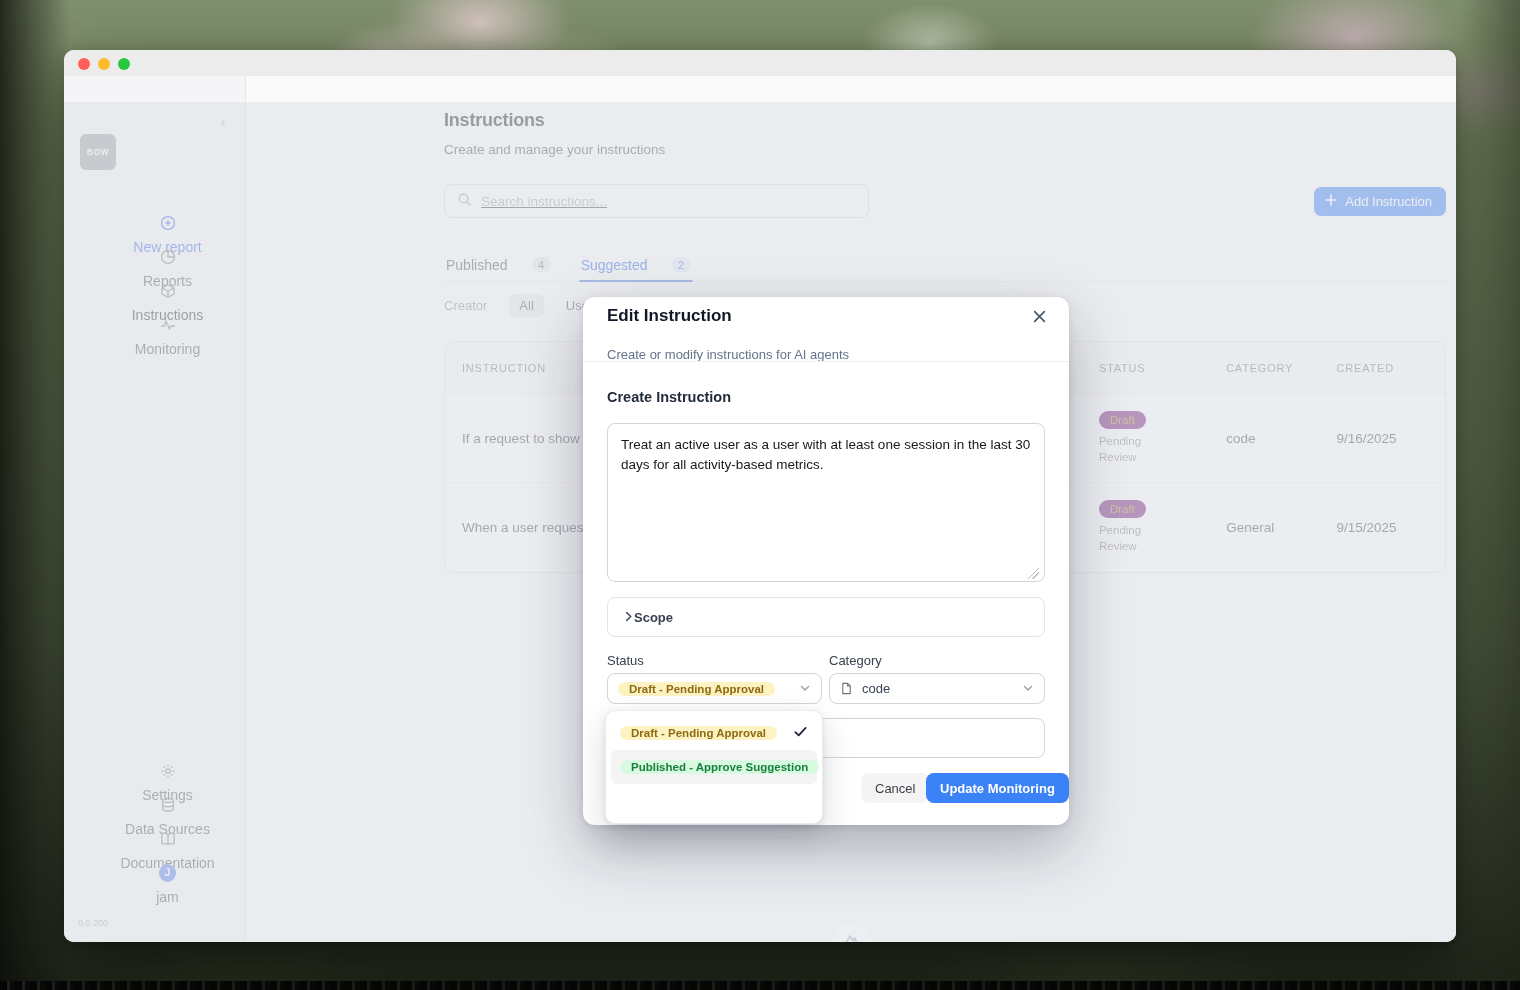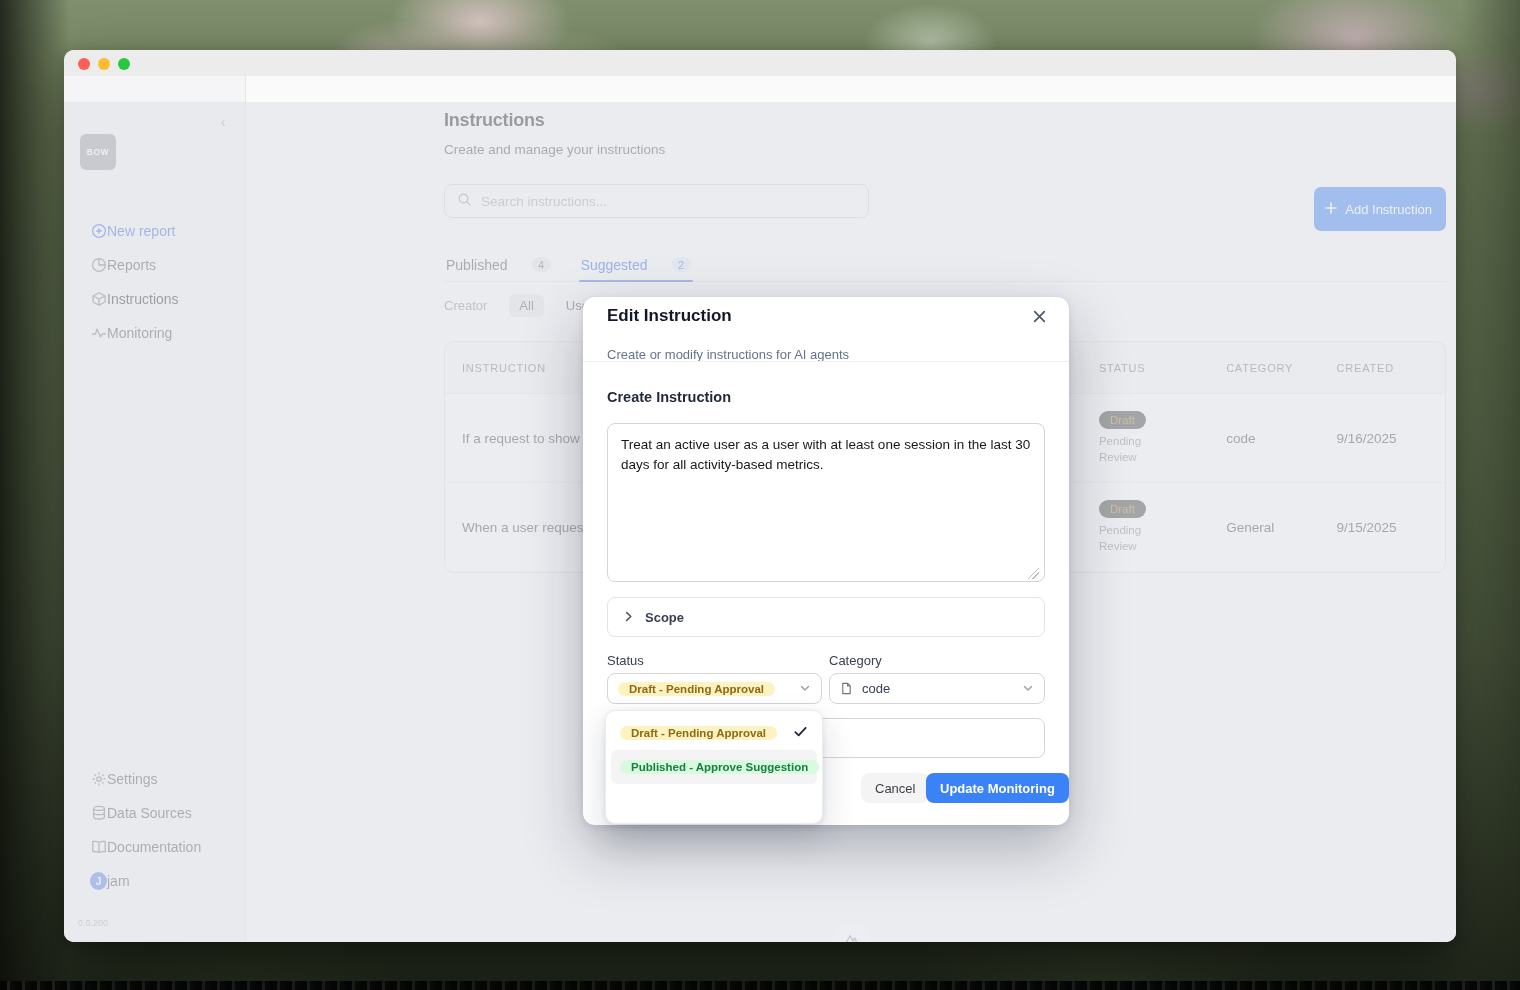--- a/index.html
+++ b/index.html
@@ -40,36 +40,36 @@
   .app { position:absolute; left:0; top:26px; right:0; bottom:0; }
 
   
   .sidebar { position:absolute; left:0; top:0; width:182px; bottom:0; background:#F5F5F7; border-right:1px solid #E7E7EA; }
   .collapse-btn { position:absolute; left:150px; top:37px; width:18px; height:18px; color:#A6AAB2; font-size:14px; line-height:18px; text-align:center; }
   .logo-box { position:absolute; left:16px; top:58px; width:36px; height:36px; background:#9DA1A9; border-radius:6px;
     color:#FFFFFF; font-size:8.5px; font-weight:bold; letter-spacing:0.5px; display:flex; align-items:center; justify-content:center; }
   .nav { position:absolute; left:0; right:0; }
   .nav.top { top:138px; }
   .nav.bottom { bottom:44px; }
-  .nav-item { display:flex; align-items:center; gap:0; height:34px; padding-left:26px; font-size:14px; color:#55555E; cursor:pointer; }
+  .nav-item { display:flex; align-items:center; gap:8px; height:34px; padding-left:26px; font-size:14px; color:#55555E; cursor:pointer;flex-direction:column; }
   .nav-item .ico { width:17px; height:17px; flex:0 0 17px; color:#7A7D86; display:flex; align-items:center; justify-content:center; }
   .nav-item.accent { color:#3B6BE8; } .nav-item.accent .ico { color:#3B6BE8; }
   .nav-item.current { color:#2F2F36; }
   .avatar-dot { width:18px; height:18px; border-radius:50%; background:#5B82EC; color:#fff; font-size:10px; font-weight:bold; display:flex; align-items:center; justify-content:center; }
   .version { position:absolute; left:14px; bottom:14px; font-size:9px; color:#A8AAB1; }
 
   
   .main { position:absolute; left:182px; right:0; top:0; bottom:0; background:#FAFAFB; }
   .page-title { position:absolute; left:198px; top:34px; font-size:18px; font-weight:bold; color:#27272A; letter-spacing:-0.2px; }
   .page-sub { position:absolute; left:198px; top:66px; font-size:13.5px; color:#4F4F57; }
   .searchbar { position:absolute; left:198px; top:108px; width:425px; height:34px; border:1px solid #D6D6DB; border-radius:8px;
     display:flex; align-items:center; gap:9px; padding:0 12px; color:#9B9DA6; background:transparent; }
-  .searchbar input { border:none; outline:none; background:transparent; font-size:13.5px; color:#3F3F46; width:100%; font-family:inherit; }
+  .searchbar input { border:none; outline:none; background:transparent; font-size:13.5px; color:#3F3F46; width:100%; font-family:inherit;text-decoration:underline; }
   .searchbar input::placeholder { color:#A2A4AD; }
-  .add-btn { position:absolute; right:10px; top:111px; height:44px; padding:0 14px 0 10px; background:#3B82F6; border-radius:7px;
+  .add-btn { position:absolute; right:10px; top:111px; height:29px; padding:0 14px 0 10px; background:#3B82F6; border-radius:7px;
     color:#fff; font-size:13px; font-weight:500; display:flex; align-items:center; gap:7px; border:none; cursor:pointer; }
 
   .tabsrow { position:absolute; left:198px; right:10px; top:172px; height:34px; border-bottom:1px solid #E6E6E9; display:flex; gap:26px; }
   .tab { position:relative; display:flex; align-items:center; gap:24px; font-size:14px; color:#52525B; padding:0 2px; cursor:pointer; }
   .tab .cnt { background:#E7E7EA; color:#6B6B73; font-size:11px; border-radius:999px; padding:1.5px 6.5px; }
   .tab.active { color:#2563EB; }
   .tab.active .cnt { background:#E3E9F9; color:#4B74D9; }
   .tab.active::after { content:""; position:absolute; left:0; right:0; bottom:-1px; height:2px; background:#4B74D9; border-radius:2px; }
 
   .filterrow { position:absolute; left:198px; top:218px; display:flex; align-items:center; gap:22px; font-size:13px; color:#76767E; }
@@ -80,21 +80,21 @@
   .table { position:absolute; left:198px; right:10px; top:265px; border:1px solid #E3E3E7; border-radius:10px; background:#FDFDFE; overflow:hidden; }
   .thead { display:flex; height:52px; align-items:center; background:rgba(0,0,0,0.025); border-bottom:1px solid #ECECEF;
     font-size:11px; letter-spacing:0.8px; color:#74747D; font-weight:500; }
   .trow { display:flex; min-height:89px; align-items:center; border-bottom:1px solid #EFEFF2; font-size:13.5px; color:#45454D; cursor:pointer; }
   .trow:last-child { border-bottom:none; }
   .c-instr { width:560px; padding-left:17px; }
   .c-user { width:103px; padding-left:2px; font-size:14px; }
   .c-status { width:129px; }
   .c-cat { width:112px; }
   .c-created { width:110px; }
-  .draft-badge { display:inline-block; background:#404040; color:#B28A2D; font-size:11.5px; font-weight:500; border-radius:999px; padding:3px 11px; }
+  .draft-badge { display:inline-block; background:#701a75; color:#B28A2D; font-size:11.5px; font-weight:500; border-radius:999px; padding:3px 11px; }
   .status-sub { margin-top:5px; width:60px; font-size:11.5px; line-height:1.35; color:#85858D; }
 
   .watermark { position:absolute; left:50%; bottom:-19px; transform:translateX(-50%); width:38px; height:38px; background:#FFFFFF;
     border-radius:50%; display:flex; align-items:flex-start; justify-content:center; padding-top:6px; color:#9CA3AF; }
 
   
   .dim-overlay { position:absolute; left:0; top:26px; right:0; bottom:0; background:rgba(226,227,232,0.62); z-index:70; }
 
   
   .modal { position:absolute; left:519px; top:247px; width:486px; height:528px; background:#FFFFFF; border-radius:12px; z-index:100;
@@ -102,21 +102,21 @@
   .modal-title { position:absolute; left:24px; top:9px; font-size:17px; font-weight:bold; color:#111827; }
   .modal-sub { position:absolute; left:24px; top:34px; font-size:13px; color:#64748B;margin-top:16px; }
   .modal-close { position:absolute; right:20px; top:12px; width:20px; height:20px; color:#475569; font-size:17px; line-height:19px; text-align:center; cursor:pointer; }
   .modal-divider { position:absolute; left:0; right:0; top:64px; height:1px; background:#F0F0F2; }
   .section-label { position:absolute; left:24px; top:92px; font-size:14.5px; font-weight:600; color:#1F2937; }
   .instr-textarea { position:absolute; left:24px; top:126px; width:438px; height:159px; border:1px solid #D4D4D8; border-radius:8px;
     padding:11px 13px; font-size:13.5px; line-height:1.5; color:#18181B; resize:none; font-family:inherit; outline:none; }
   .resize-grip { position:absolute; left:444px; top:270px; width:12px; height:12px; pointer-events:none;
     background:linear-gradient(135deg, transparent 0 52%, #B9BDC4 52% 58%, transparent 58% 70%, #B9BDC4 70% 76%, transparent 76%); }
   .scope-box { position:absolute; left:24px; top:300px; width:438px; height:40px; border:1px solid #E4E4E7; border-radius:8px;
-    display:flex; align-items:center; gap:11px; padding-left:15px; font-size:13px; font-weight:600; color:#374151; cursor:pointer; }
+    display:flex; align-items:center; padding-left:15px; font-size:13px; font-weight:600; color:#374151; cursor:pointer; }
   .scope-box .chev { color:#4B5563; }
   .field-label { position:absolute; font-size:13px; font-weight:500; color:#374151; }
   .lbl-status { left:24px; top:356px; } .lbl-category { left:246px; top:356px; }
   .select { position:absolute; top:376px; height:31px; border:1px solid #D4D4D8; border-radius:8px; display:flex; align-items:center;
     padding:0 10px; cursor:pointer; background:#fff; }
   .sel-status { left:24px; width:215px; justify-content:space-between; }
   .sel-category { left:246px; width:216px; gap:9px; }
   .sel-category .grow { flex:1; font-size:13px; color:#374151; }
   .chev-down { color:#9CA3AF; }
   .pill { display:inline-block; font-size:11.5px; font-weight:600; border-radius:999px; padding:1px 11px; white-space:nowrap; }

